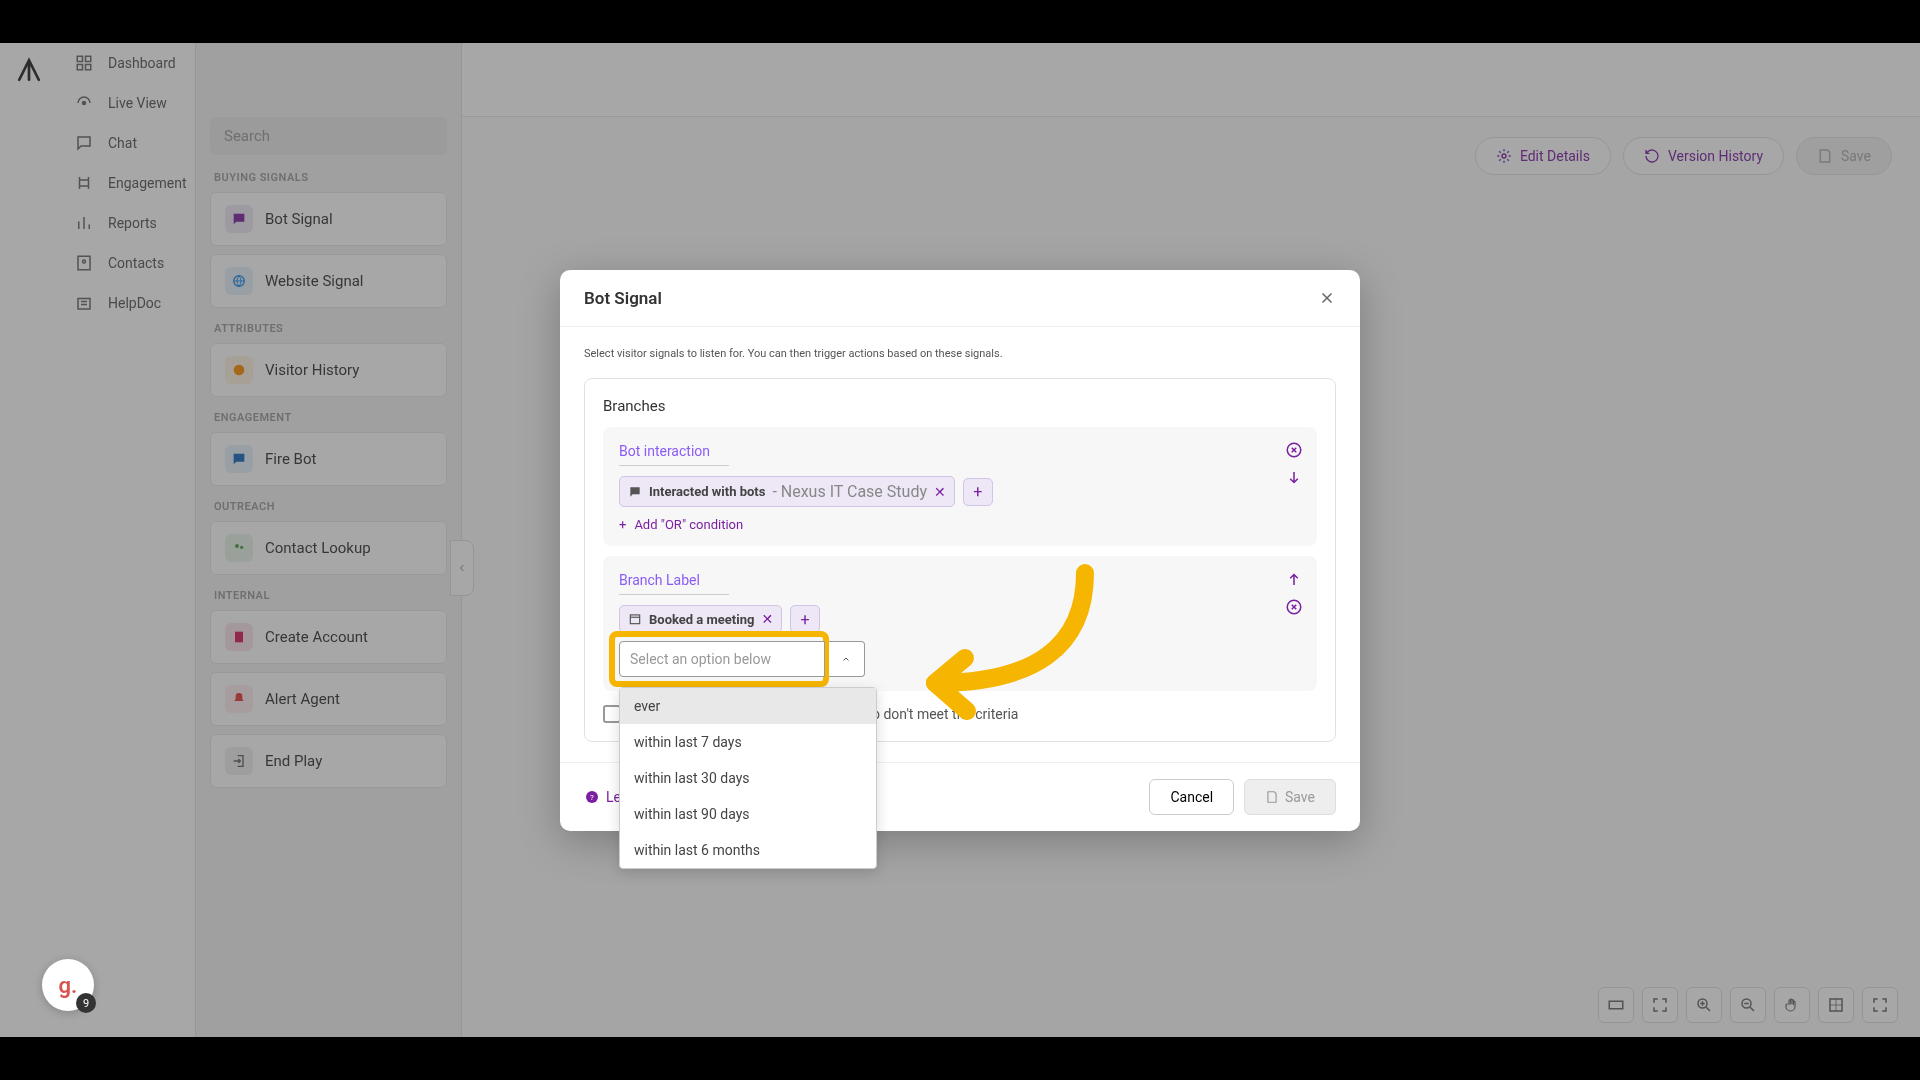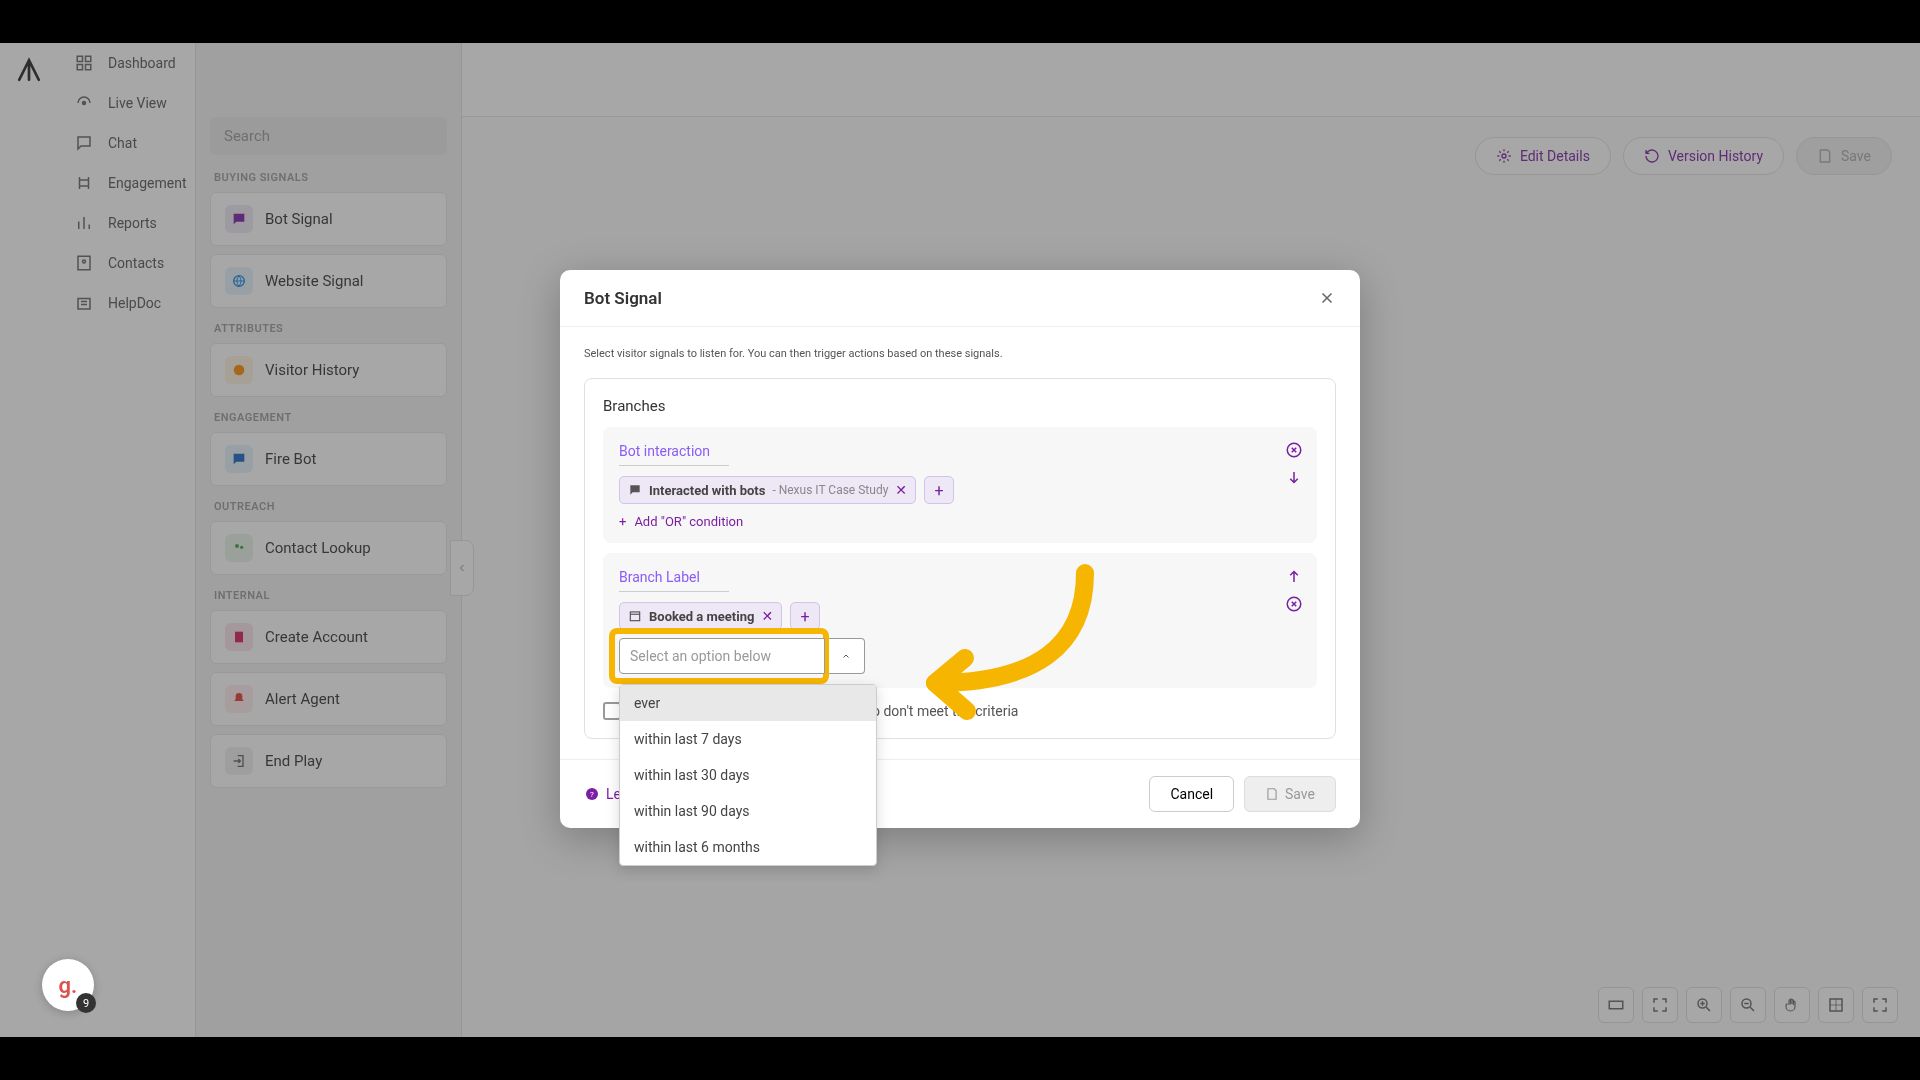--- a/index.html
+++ b/index.html
@@ -40,21 +40,21 @@
 .modal-title { font-size: 17px; font-weight: 600; color: #333; }
 .modal-close { cursor: pointer; color: #666; }
 .modal-body { padding: 20px 24px; }
 .modal-desc { font-size: 11px; color: #555; margin-bottom: 18px; }
 .branches-box { border: 1px solid #e0e0e0; border-radius: 8px; padding: 18px; }
 .branches-title { font-size: 15px; color: #333; margin-bottom: 12px; }
 .branch-card { background: #f7f7f7; border-radius: 8px; padding: 14px 16px; margin-bottom: 10px; position: relative; }
 .branch-label { font-size: 14px; color: #8b5cf6; padding-bottom: 6px; border-bottom: 1px solid #ccc; display: inline-block; margin-bottom: 10px; min-width: 110px; }
 .chip-row { display: flex; align-items: center; gap: 8px; flex-wrap: wrap; }
 .chip { background: #ede7f6; border: 1px solid #d1c4e9; border-radius: 5px; padding: 5px 8px; display: flex; align-items: center; gap: 7px; font-size: 13px; color: #444; }
-.chip .sub { color: #888; font-size: 12px; }
+.chip .sub { color: #888; font-size: 16px; }
 .chip-x { color: #7b1fa2; cursor: pointer; font-size: 14px; }
 .chip-add { width: 30px; height: 28px; background: #ede7f6; border: 1px solid #d1c4e9; border-radius: 5px; display: flex; align-items: center; justify-content: center; color: #7b1fa2; cursor: pointer; }
 .add-or { display: flex; align-items: center; gap: 8px; color: #7b1fa2; font-size: 13px; margin-top: 10px; cursor: pointer; }
 .branch-actions { position: absolute; right: 12px; top: 12px; display: flex; flex-direction: column; gap: 6px; }
 .branch-act-btn { width: 22px; height: 22px; display: flex; align-items: center; justify-content: center; color: #7b1fa2; cursor: pointer; }
 .select-wrap { position: relative; display: inline-block; margin-top: 8px; }
 .select-highlight { position: absolute; left: -10px; top: -10px; right: 36px; bottom: -10px; border: 6px solid #f5b500; border-radius: 8px; pointer-events: none; z-index: 2; }
 .select-input { width: 206px; height: 36px; border: 1px solid #999; border-radius: 4px 0 0 4px; padding: 0 10px; font-size: 14px; outline: none; position: relative; z-index: 3; text-overflow: ellipsis; }
 .select-input::placeholder { color: #999; }
 .select-caret { display: inline-flex; width: 36px; height: 36px; border: 1px solid #999; border-left: none; border-radius: 0 4px 4px 0; align-items: center; justify-content: center; vertical-align: top; cursor: pointer; background: #fff; }

